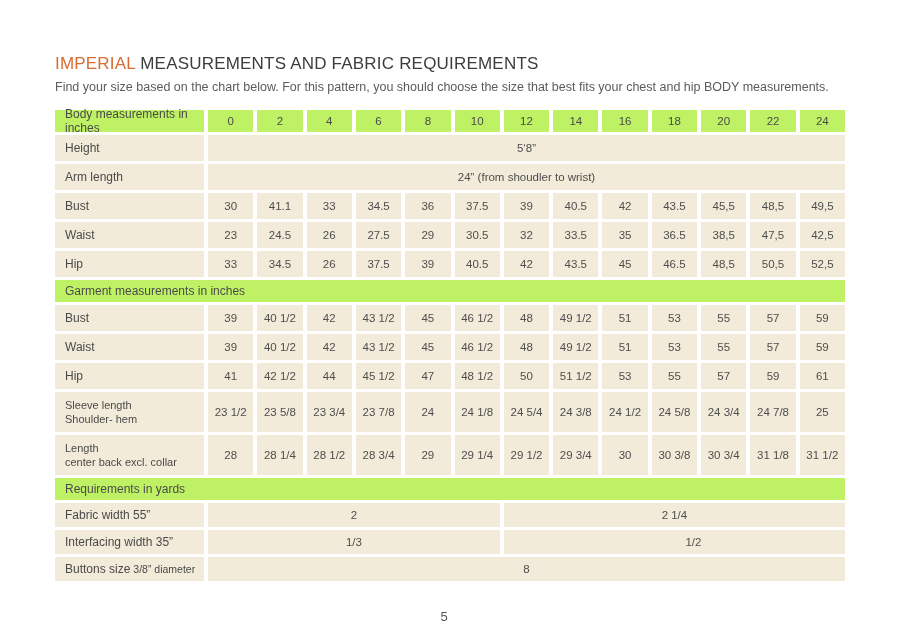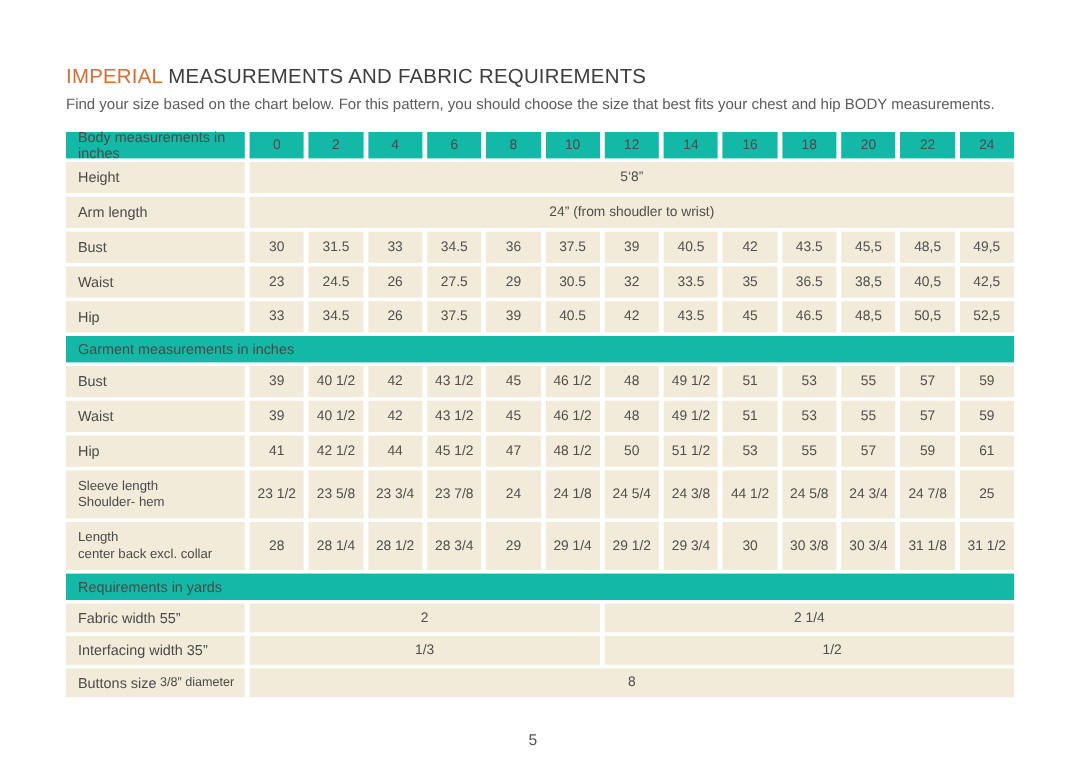--- a/index.html
+++ b/index.html
@@ -55,21 +55,21 @@
     text-align: center;
   }
   .lbl {
     justify-content: flex-start;
     text-align: left;
     padding-left: 10px;
     font-size: 12px;
     color: #4a4a4a;
   }
   .hdr {
-    background: #14b8a6;
+    background: #bef264;
     color: #4a4a4a;
   }
   .h-hdr  { height: 22px; }
   .h-norm { height: 26px; }
   .h-tall { height: 40px; }
   .h-req  { height: 24px; }
   .two-line {
     flex-direction: column;
     align-items: flex-start;
     justify-content: center;
@@ -111,21 +111,21 @@
         <div class="c hdr h-hdr">18</div>
         <div class="c hdr h-hdr">20</div>
         <div class="c hdr h-hdr">22</div>
         <div class="c hdr h-hdr">24</div>
         <div class="c lbl h-norm">Height</div>
         <div class="c h-norm" style="grid-column: 2 / span 13;">5‘8”</div>
         <div class="c lbl h-norm">Arm length</div>
         <div class="c h-norm" style="grid-column: 2 / span 13;">24” (from shoudler to wrist)</div>
         <div class="c lbl h-norm">Bust</div>
         <div class="c h-norm">30</div>
-        <div class="c h-norm">31.5</div>
+        <div class="c h-norm">41.1</div>
         <div class="c h-norm">33</div>
         <div class="c h-norm">34.5</div>
         <div class="c h-norm">36</div>
         <div class="c h-norm">37.5</div>
         <div class="c h-norm">39</div>
         <div class="c h-norm">40.5</div>
         <div class="c h-norm">42</div>
         <div class="c h-norm">43.5</div>
         <div class="c h-norm">45,5</div>
         <div class="c h-norm">48,5</div>
@@ -135,21 +135,21 @@
         <div class="c h-norm">24.5</div>
         <div class="c h-norm">26</div>
         <div class="c h-norm">27.5</div>
         <div class="c h-norm">29</div>
         <div class="c h-norm">30.5</div>
         <div class="c h-norm">32</div>
         <div class="c h-norm">33.5</div>
         <div class="c h-norm">35</div>
         <div class="c h-norm">36.5</div>
         <div class="c h-norm">38,5</div>
-        <div class="c h-norm">40,5</div>
+        <div class="c h-norm">47,5</div>
         <div class="c h-norm">42,5</div>
         <div class="c lbl h-norm">Hip</div>
         <div class="c h-norm">33</div>
         <div class="c h-norm">34.5</div>
         <div class="c h-norm">26</div>
         <div class="c h-norm">37.5</div>
         <div class="c h-norm">39</div>
         <div class="c h-norm">40.5</div>
         <div class="c h-norm">42</div>
         <div class="c h-norm">43.5</div>
@@ -206,21 +206,21 @@
           <div>Shoulder- hem</div>
         </div>
         <div class="c h-tall">23 1/2</div>
         <div class="c h-tall">23 5/8</div>
         <div class="c h-tall">23 3/4</div>
         <div class="c h-tall">23 7/8</div>
         <div class="c h-tall">24</div>
         <div class="c h-tall">24 1/8</div>
         <div class="c h-tall">24 5/4</div>
         <div class="c h-tall">24 3/8</div>
-        <div class="c h-tall">44 1/2</div>
+        <div class="c h-tall">24 1/2</div>
         <div class="c h-tall">24 5/8</div>
         <div class="c h-tall">24 3/4</div>
         <div class="c h-tall">24 7/8</div>
         <div class="c h-tall">25</div>
         <div class="c lbl two-line h-tall">
           <div>Length</div>
           <div>center back excl. collar</div>
         </div>
         <div class="c h-tall">28</div>
         <div class="c h-tall">28 1/4</div>

